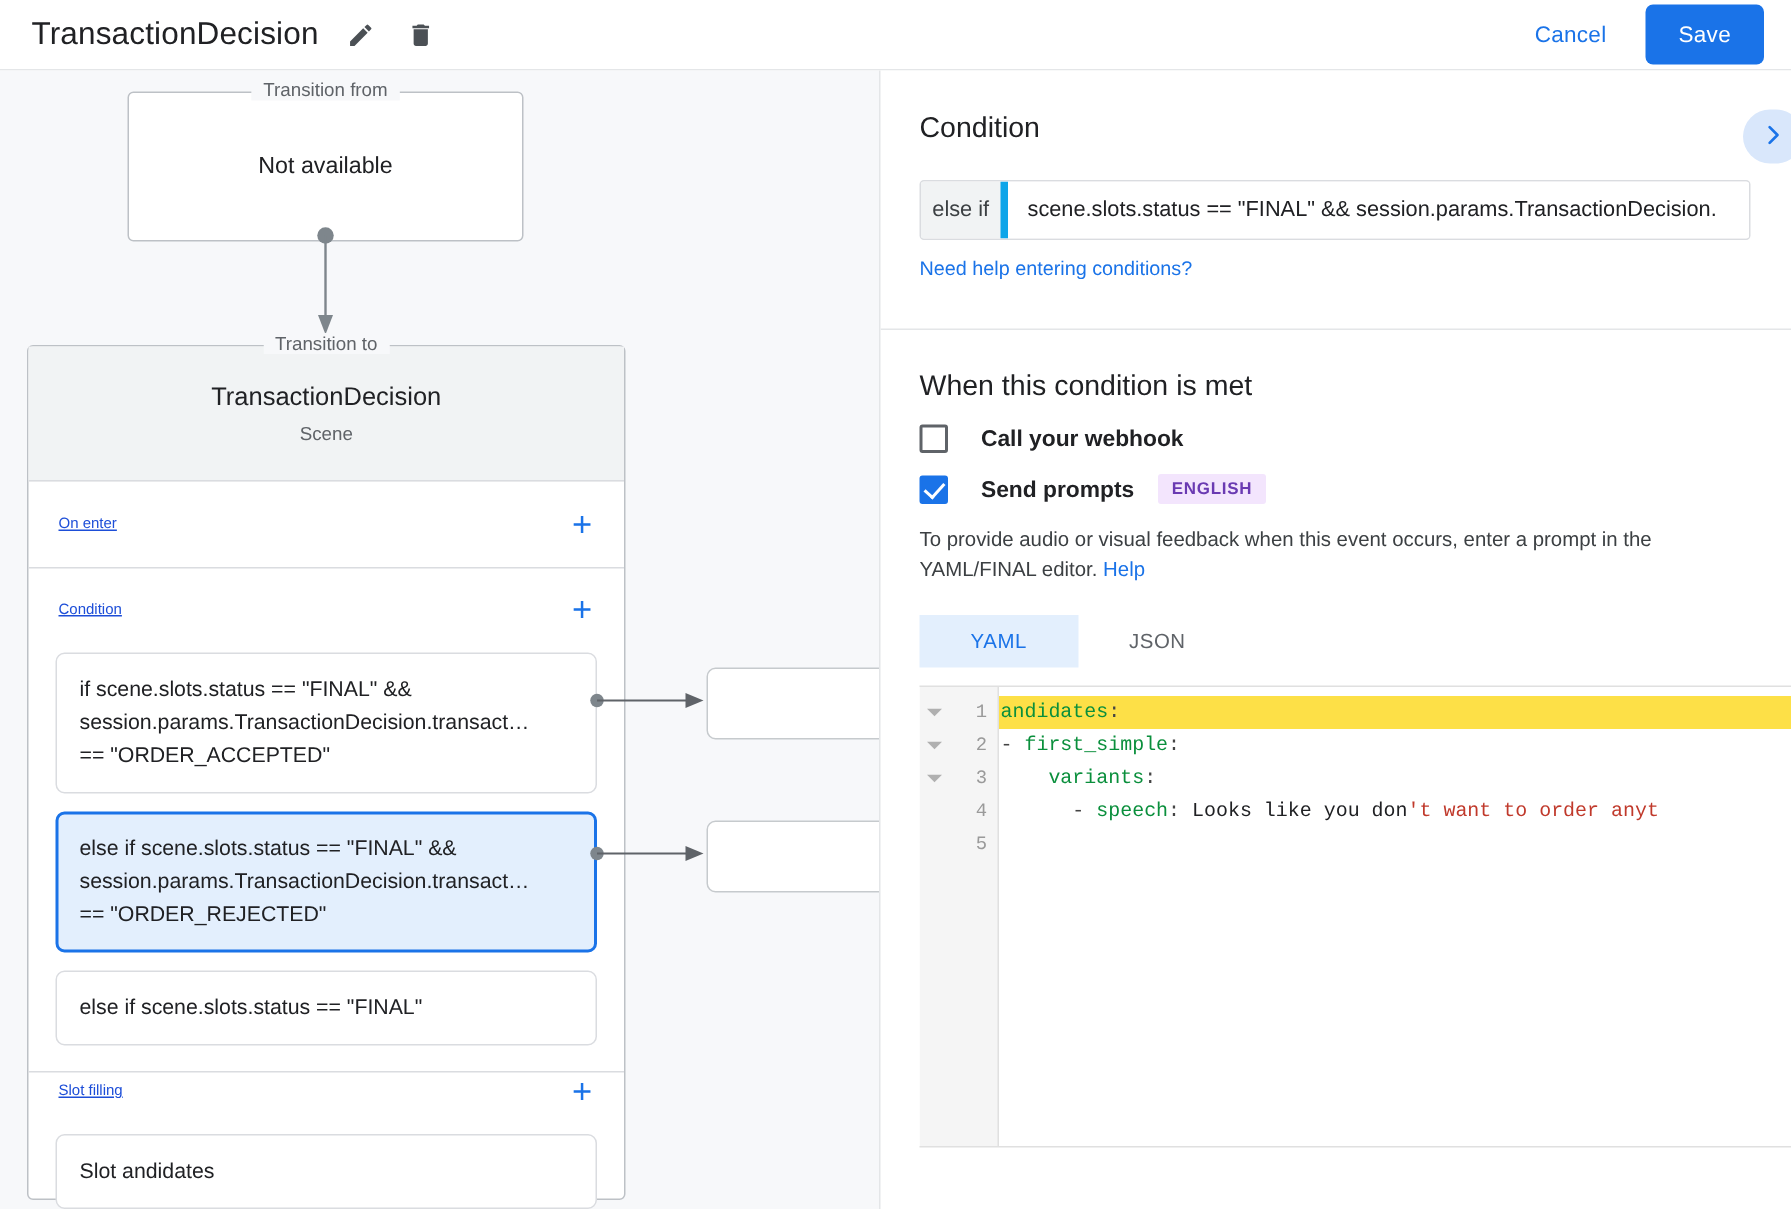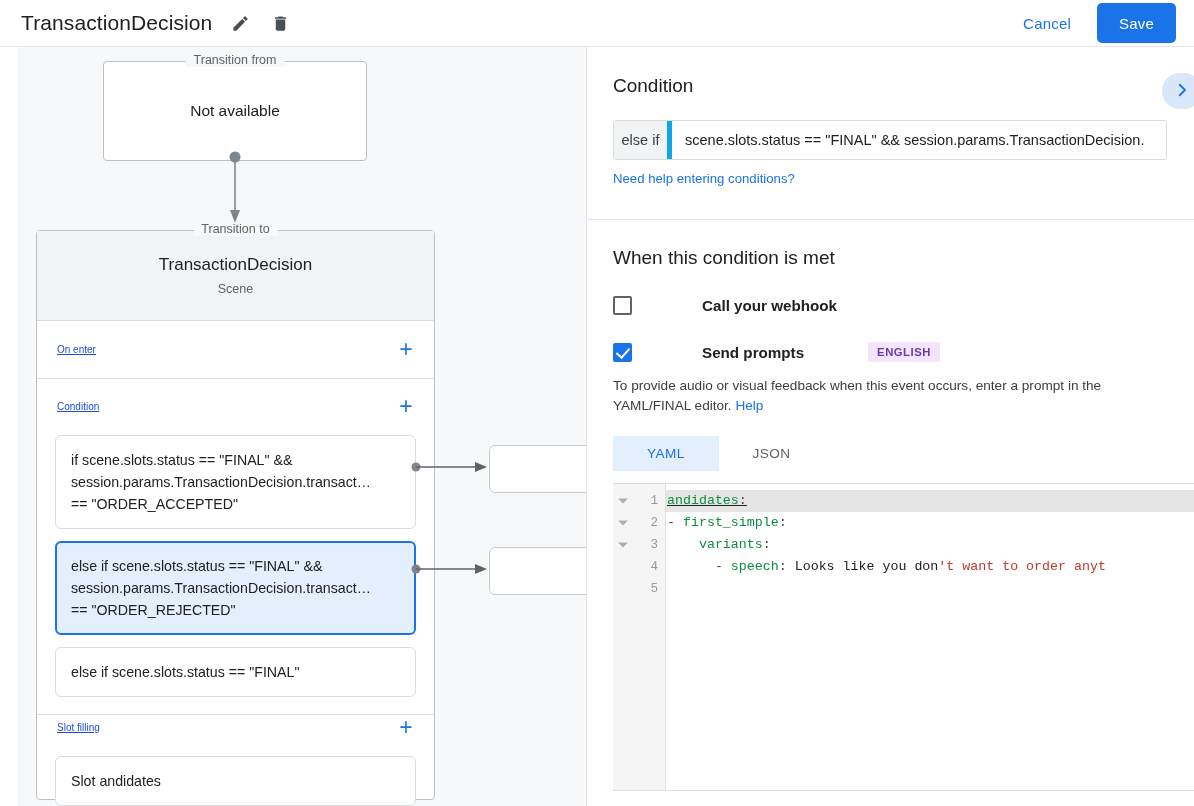--- a/index.html
+++ b/index.html
@@ -47,21 +47,21 @@
   .save-btn {
     background: #1a73e8; border: none; border-radius: 5px;
     color: #fff; font-size: 15px; font-weight: 500;
     font-family: "Liberation Sans", sans-serif;
     padding: 0 22px; height: 40px; cursor: pointer;
     margin-left: 12px; margin-right: 18px; letter-spacing: .2px;
   }
 
   
   .canvas {
-    position: absolute; left: 18px; top: 47px;
+    position: absolute; left: 0; top: 47px;
     width: 586px; height: 759px;
     background: #f7f8fa;
     overflow: hidden;
   }
 
   
   .fieldbox { position: absolute; }
   .fieldbox .legend {
     position: absolute; top: -8px; left: 50%; transform: translateX(-50%);
     background: #f7f8fa; padding: 0 8px;
@@ -174,21 +174,21 @@
   }
   .help-link {
     display: inline-block; margin-top: 11px;
     font-size: 13.2px; color: #1a73e8; text-decoration: none; cursor: pointer;
   }
   .rp-divider { height: 1px; background: #e4e6e8; width: 100%; }
 
   .rp-body { padding: 27px 26px 0 26px; }
   .rp-subheading { font-size: 19px; color: #202124; }
 
-  .check-row { display: flex; align-items: center; margin-top: 27px; gap: 48px; }
+  .check-row { display: flex; align-items: center; margin-top: 14px; }
   .checkbox {
     width: 19px; height: 19px; border: 2px solid #5f6368;
     border-radius: 2px; background: #fff; cursor: pointer;
     flex: 0 0 19px; position: relative;
   }
   .checkbox.checked {
     background: #1a73e8; border-color: #1a73e8;
   }
   .checkbox.checked::after {
     content: ""; position: absolute; left: 4px; top: 0px;
@@ -238,21 +238,21 @@
   .fold {
     position: absolute; left: 5px; top: 50%; transform: translateY(-50%);
     width: 0; height: 0;
     border-left: 5px solid transparent; border-right: 5px solid transparent;
     border-top: 5px solid #b0b0b0; cursor: pointer;
   }
   .code {
     flex: 1 1 auto; padding-top: 6px; overflow: hidden; white-space: nowrap;
   }
   .cline { height: 22px; line-height: 22px; padding-left: 1px; white-space: pre; }
-  .cline.hl { background: #e5e5e5; text-decoration: underline; }
+  .cline.hl { background: #fde047; }
   .k { color: #0a8f3c; }
   .p { color: #444; }
   .s { color: #c0392b; }
   .t { color: #202124; }
 </style>
 </head>
 <body>
 
 <div class="app">
 

